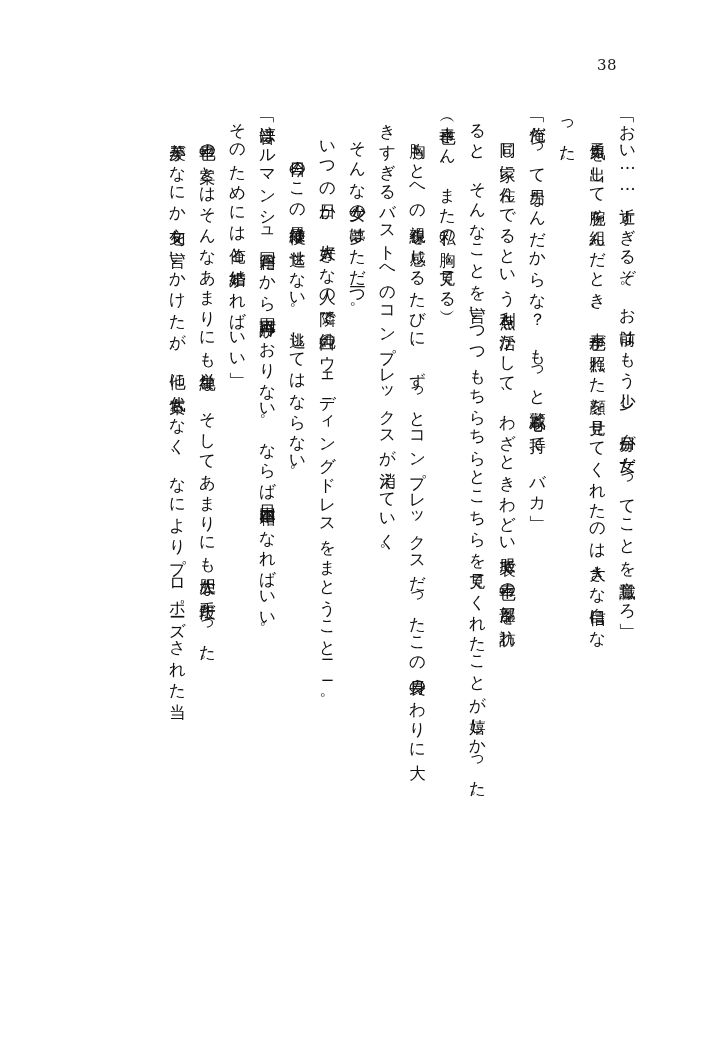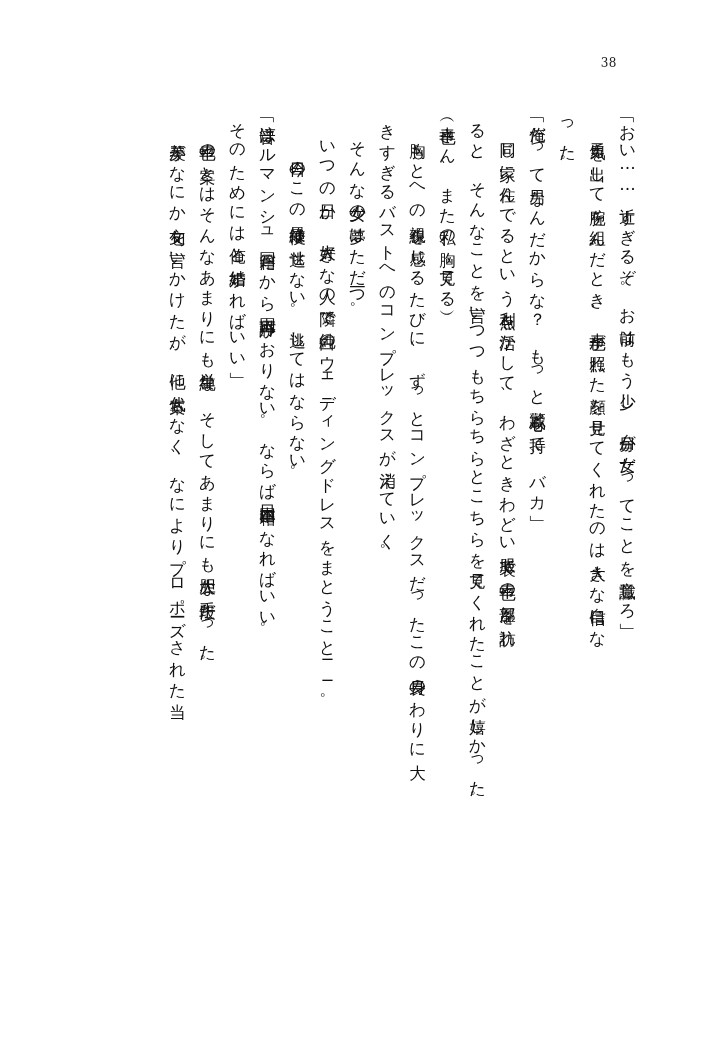--- a/index.html
+++ b/index.html
@@ -18,21 +18,21 @@
     position: relative;
     width: 705px;
     height: 1050px;
     box-sizing: border-box;
   }
   .page-number {
     position: absolute;
     top: 56px;
     right: 88px;
     font-family: "DejaVu Serif", serif;
-    font-size: 12px;
+    font-size: 15px;
     color: #1a1a1a;
     letter-spacing: 0.5px;
   }
   .text-block {
     position: absolute;
     top: 112px;
     right: 70px;
     left: 60px;
     height: 850px;
     display: flex;

